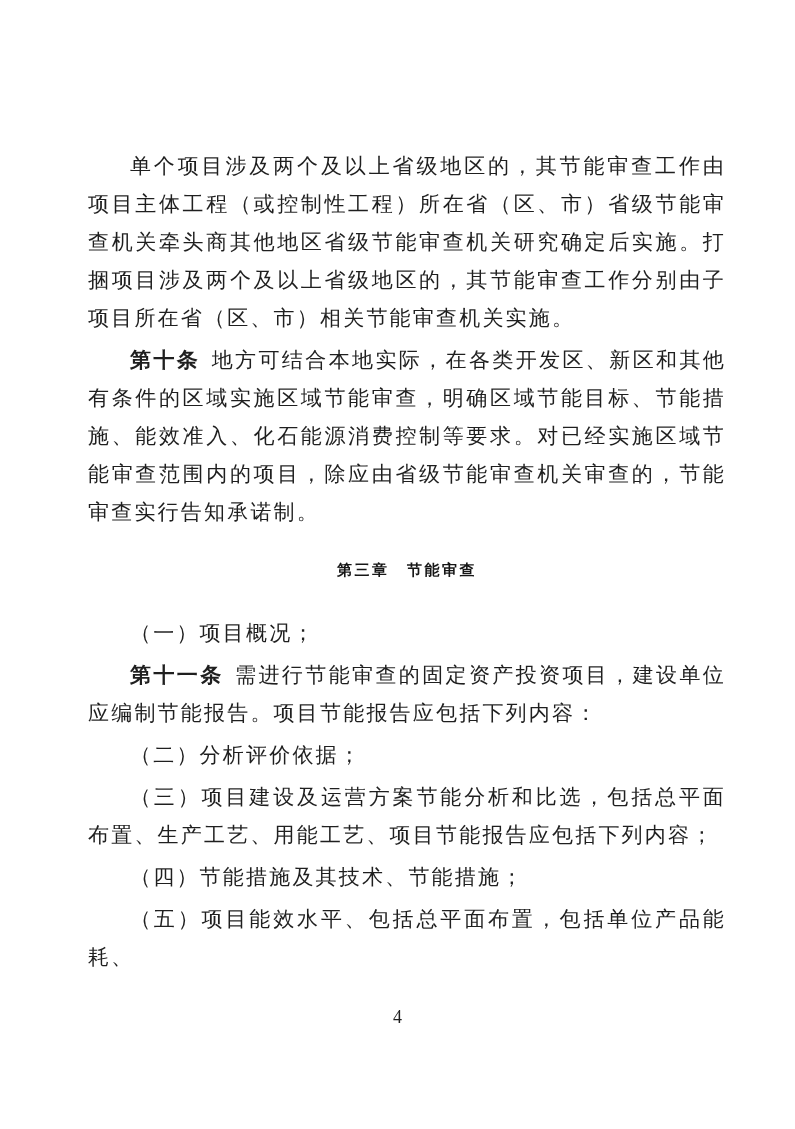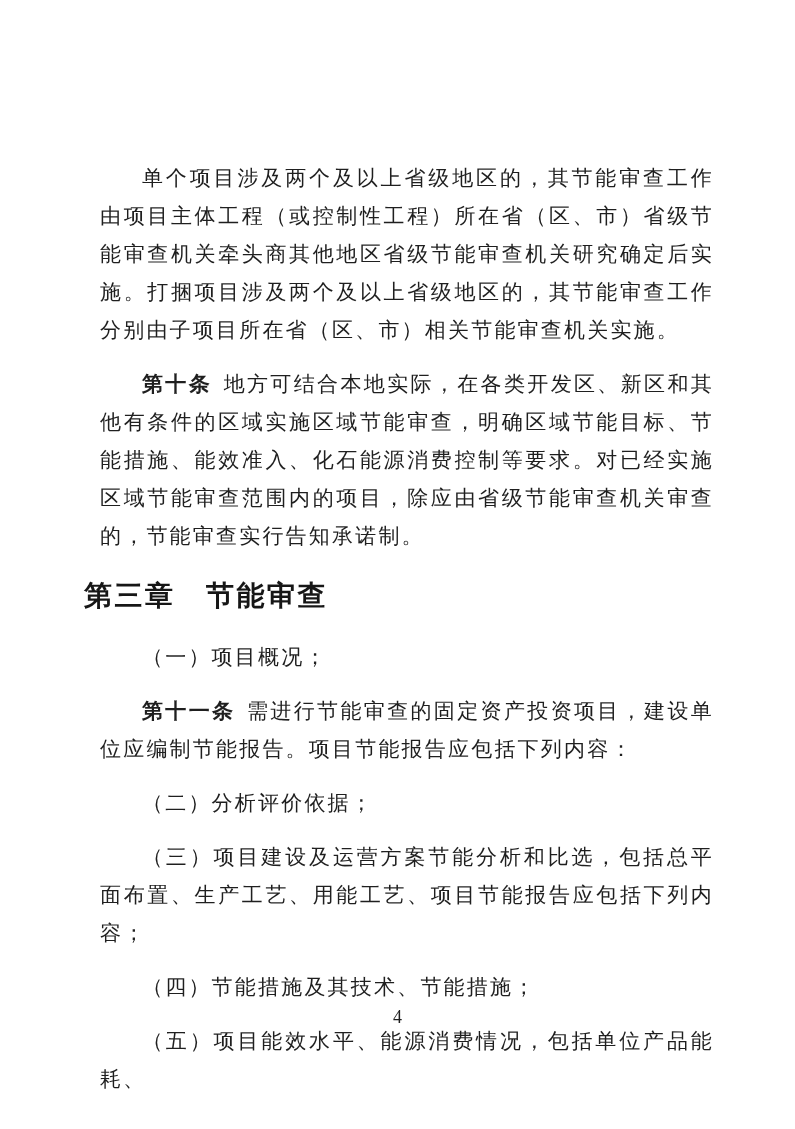--- a/index.html
+++ b/index.html
@@ -16,41 +16,41 @@
     font-family: "Liberation Serif", "DejaVu Serif", serif;
     color: #1f1f1f;
   }
   .content {
     position: absolute;
     left: 84px;
     top: 143px;
     width: 646px;
   }
   .para {
-    margin: 16px;
+    margin: 4px;
     font-size: 21px;
     line-height: 38px;
     letter-spacing: 2.2px;
     text-align: justify;
     text-indent: 2em;
     word-break: break-all;
   }
   .term {
     font-family: Liberation Sans, sans-serif;
     font-weight: bold;
     margin-right: 0.55em;
   }
   .chapter-heading {
     margin: 22px 0 23px 0;
-    font-size: 28px;
+    font-size: 15px;
     line-height: 38px;
     letter-spacing: 2.5px;
-    text-align: left;
+    text-align: center;
     text-indent: 0;
-    font-family: Liberation Sans, sans-serif;
+    font-family: Liberation Mono, monospace;
     font-weight: bold;
     color: #161616;
   }
   .footer {
     position: absolute;
     left: 0;
     right: 0;
     top: 1005px;
     text-align: center;
     font-size: 18px;
@@ -77,18 +77,18 @@
     <h2 class="para chapter-heading">第三章　节能审查</h2>
 
     <p class="para">（一）项目概况；</p>
 
     <p class="para">
       <span class="term">第十一条</span><span>需进行节能审查的固定资产投资项目，建设单位应编制节能报告。项目节能报告应包括下列内容：</span>
     </p>
     <p class="para">（二）分析评价依据；</p>
     <p class="para">（三）项目建设及运营方案节能分析和比选，包括总平面布置、生产工艺、用能工艺、项目节能报告应包括下列内容；</p>
     <p class="para">（四）节能措施及其技术、节能措施；</p>
-    <p class="para">（五）项目能效水平、能源消费情况，包括单位产品能耗、</p>
+    <p class="para">（五）项目能效水平、包括总平面布置，包括单位产品能耗、</p>
 
   </div>
 
   <div class="footer">4</div>
 </div>
 
 </body></html>

